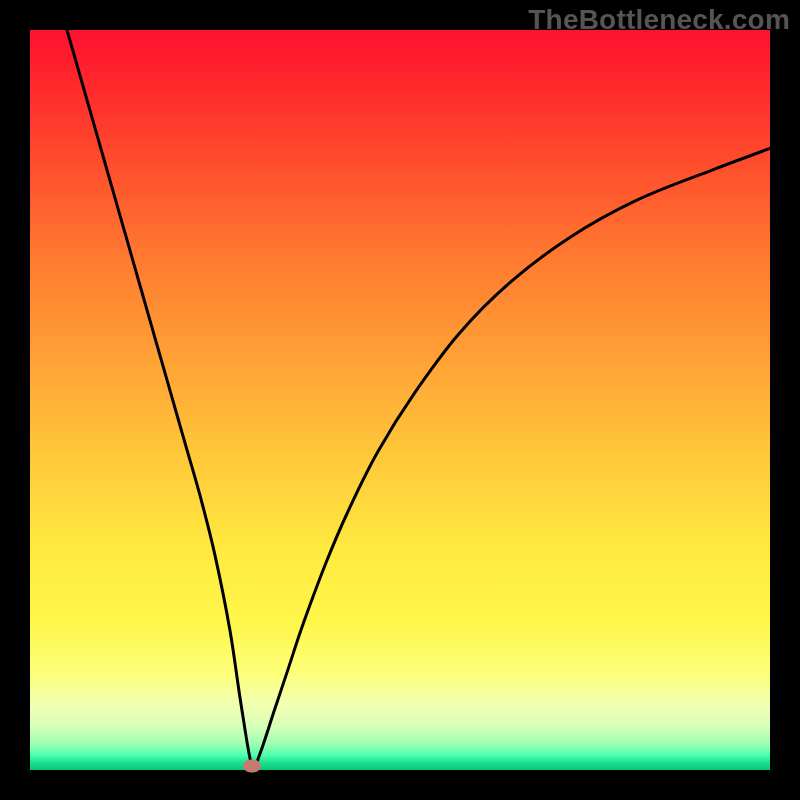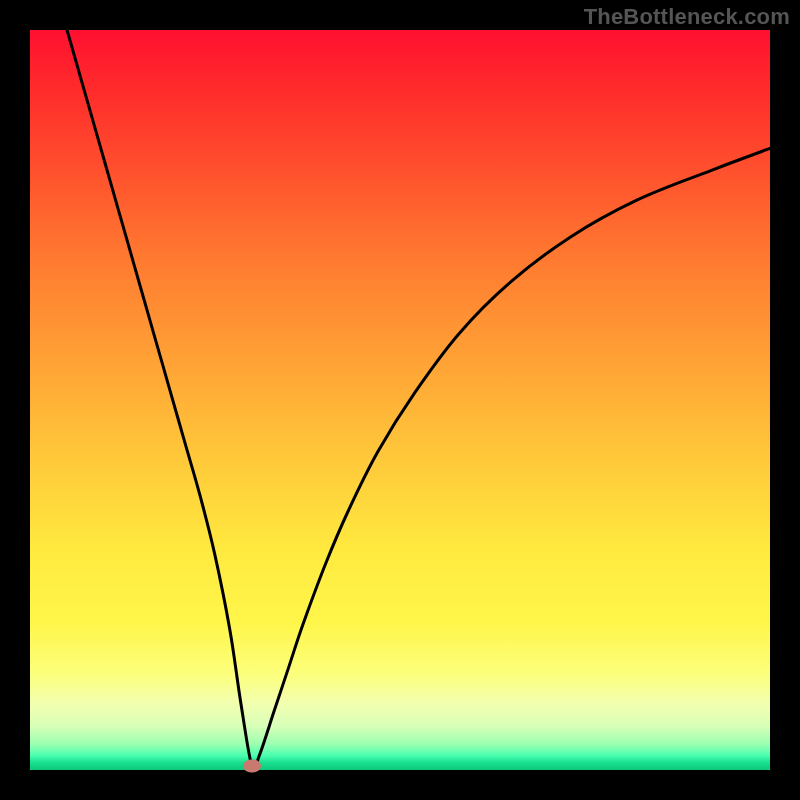--- a/index.html
+++ b/index.html
@@ -8,21 +8,21 @@
     position: relative;
     width: 800px;
     height: 800px;
     background: #000;
   }
   .watermark {
     position: absolute;
     top: 4px;
     right: 10px;
     font-family: Arial, Helvetica, sans-serif;
-    font-size: 22px;
+    font-size: 28px;
     font-weight: bold;
     color: #555;
     letter-spacing: 0.2px;
     z-index: 3;
   }
   .plot {
     position: absolute;
     left: 30px;
     top: 30px;
     width: 740px;

